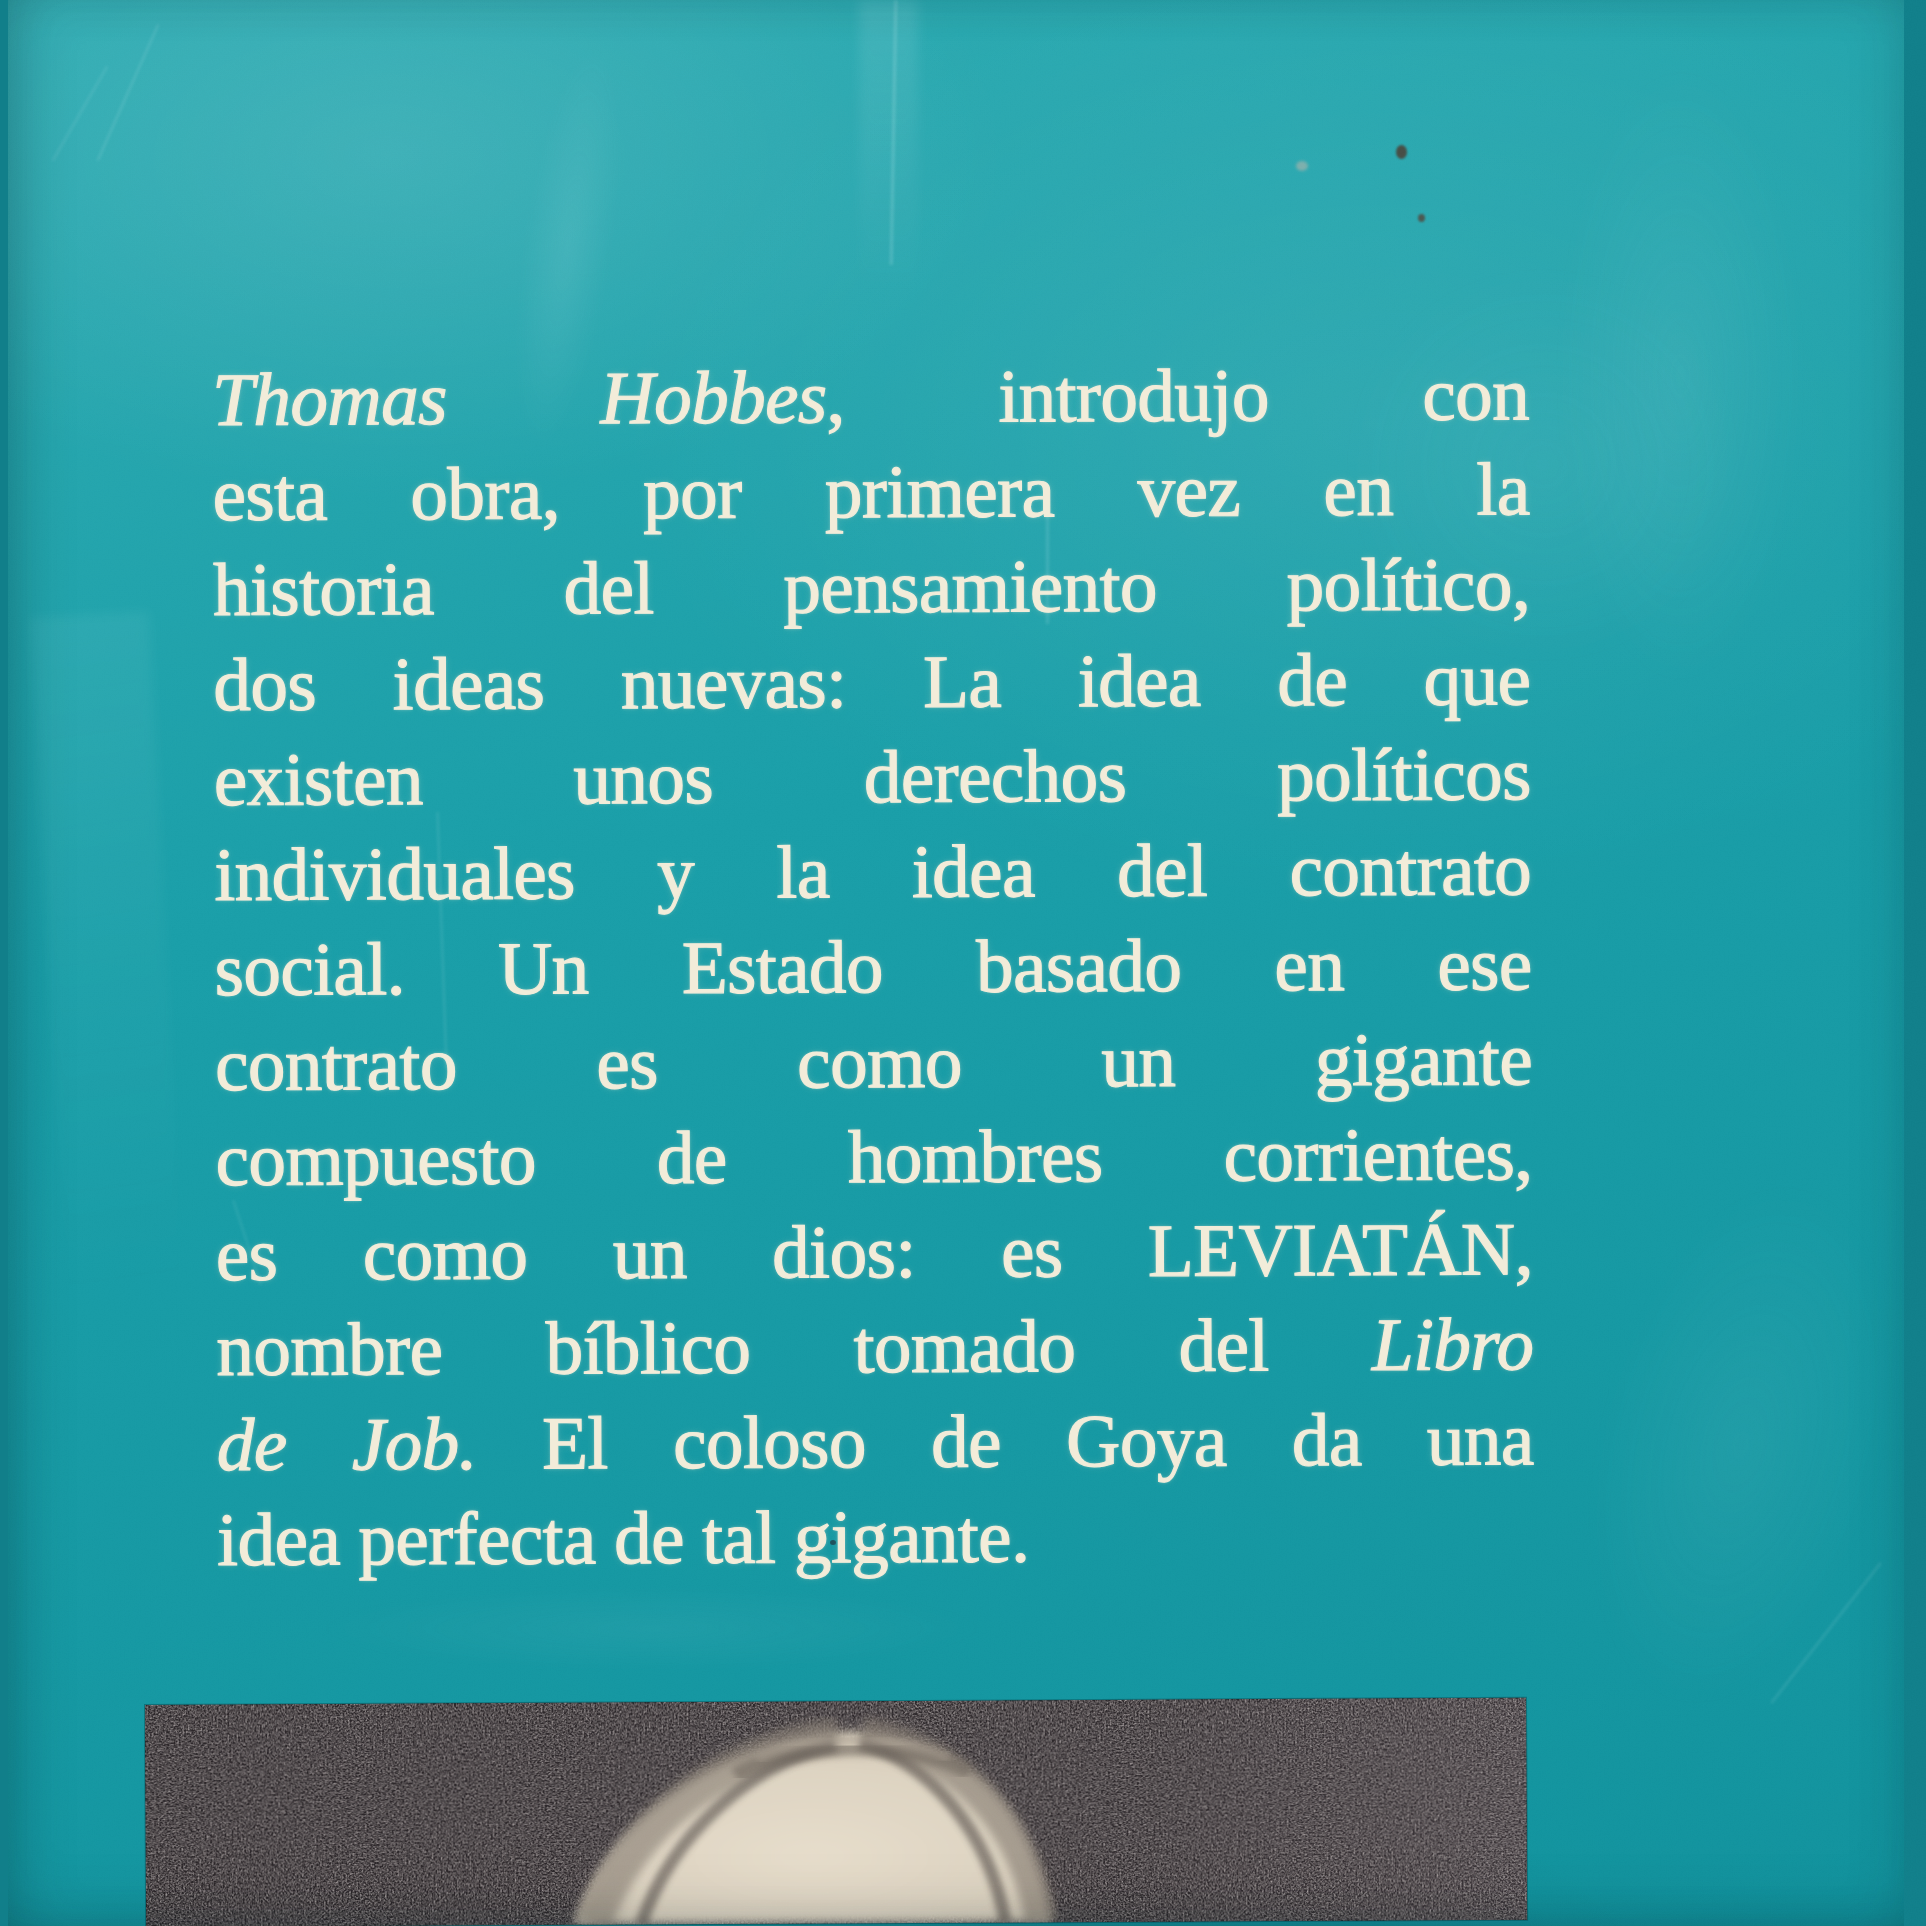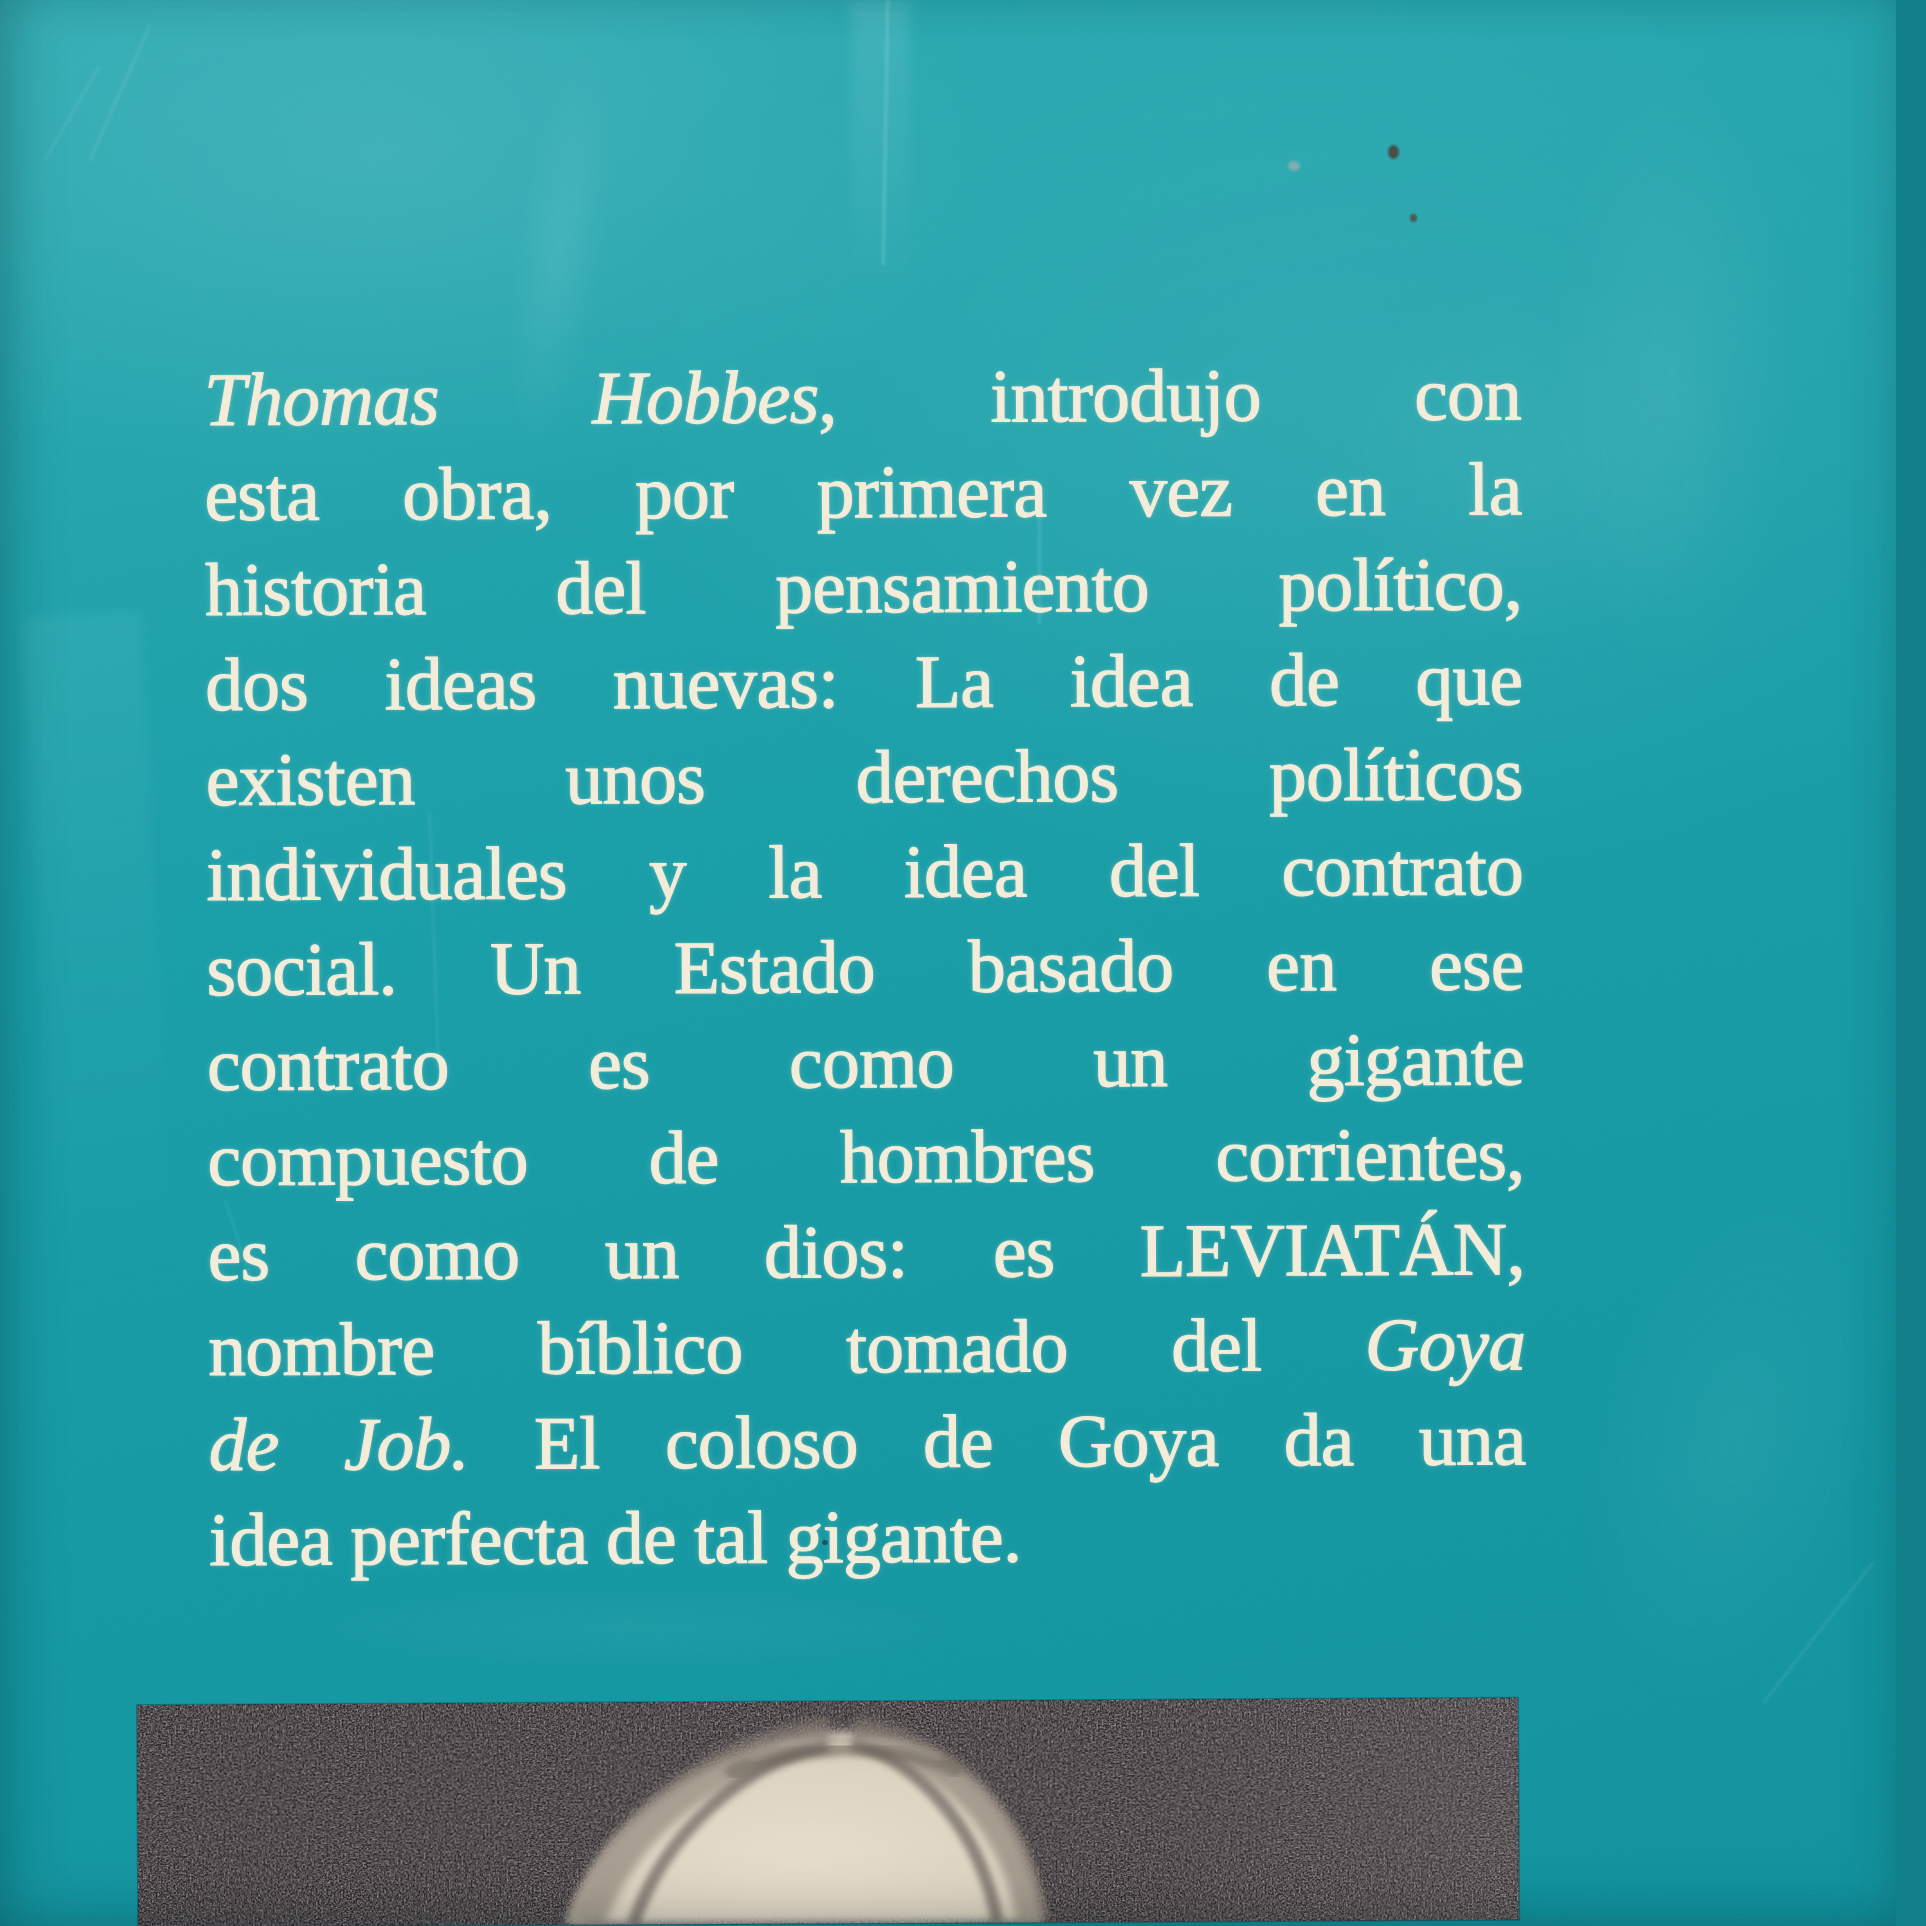--- a/index.html
+++ b/index.html
@@ -10,20 +10,21 @@
     font-family: "Liberation Serif", "DejaVu Serif", serif;
   }
   .cover {
     position: absolute; inset: 0;
     width: 1896px; height: 1927px;
     background:
       radial-gradient(ellipse 891px 495px at 20% 8%, rgba(255,255,255,0.10), rgba(255,255,255,0) 70%),
       radial-gradient(ellipse 1089px 693px at 72% 22%, rgba(255,255,255,0.07), rgba(255,255,255,0) 70%),
       radial-gradient(ellipse 1386px 891px at 50% 115%, rgba(0,0,0,0.10), rgba(0,0,0,0) 60%),
       linear-gradient(168deg, var(--background-light-tint) 0%, var(--background) 42%, var(--background-deep) 100%);
+    margin-left: 8px;
   }
   
   .wash { position: absolute; pointer-events: none; filter: blur(6px); opacity: .5; }
   .w1 { left: 515px; top: 40px;  width: 89px;  height: 416px; background: radial-gradient(closest-side, rgba(225,255,255,.18), rgba(255,255,255,0)); transform: rotate(8deg); }
   .w2 { left: 851px; top: 0;     width: 59px;  height: 297px; background: linear-gradient(180deg, rgba(230,255,255,.22), rgba(255,255,255,0)); }
   .w3 { left: 1544px; top: 59px; width: 257px; height: 634px; background: radial-gradient(closest-side, rgba(220,250,250,.14), rgba(255,255,255,0)); }
   .w4 { left: 1327px; top: 257px; width: 416px; height: 416px; background: radial-gradient(closest-side, rgba(220,250,250,.10), rgba(255,255,255,0)); }
   .w5 { left: 40px;  top: 614px; width: 119px; height: 693px; background: linear-gradient(175deg, rgba(225,255,255,.12), rgba(255,255,255,0)); transform: rotate(-3deg); }
   .w6 { left: 1584px; top: 1168px; width: 297px; height: 554px; background: radial-gradient(closest-side, rgba(215,248,248,.12), rgba(255,255,255,0)); transform: rotate(14deg); }
   .w7 { left: 297px; top: 1584px; width: 693px; height: 89px; background: radial-gradient(closest-side, rgba(220,250,250,.10), rgba(255,255,255,0)); }
@@ -115,21 +116,21 @@
       <div class="line"><span class="it">Thomas Hobbes</span><span>, introdujo con</span></div>
       <div class="line"><span>esta obra, por primera vez en la</span></div>
       <div class="line"><span>historia del pensamiento político,</span></div>
       <div class="line"><span>dos ideas nuevas: La idea de que</span></div>
       <div class="line"><span>existen unos derechos políticos</span></div>
       <div class="line"><span>individuales y la idea del contrato</span></div>
       <div class="line"><span>social. Un Estado basado en ese</span></div>
       <div class="line"><span>contrato es como un gigante</span></div>
       <div class="line"><span>compuesto de hombres corrientes</span><span>,</span></div>
       <div class="line"><span>es como un dios: es LEVIATÁN,</span></div>
-      <div class="line"><span>nombre bíblico tomado del </span><span class="it">Goya</span></div>
+      <div class="line"><span>nombre bíblico tomado del </span><span class="it">Libro</span></div>
       <div class="line"><span class="it">de Job.</span><span> El coloso de Goya da una</span></div>
       <div class="line no-just"><span>idea perfecta de tal gigante.</span></div>
     </div>
 
   <div class="photo">
     <svg width="1381" height="222" viewBox="0 0 1395 224" xmlns="http://www.w3.org/2000/svg">
       <defs>
         <filter id="grainF" x="0" y="0" width="100%" height="100%">
           <feTurbulence type="fractalNoise" baseFrequency="0.55" numOctaves="2" seed="11" stitchTiles="stitch"></feTurbulence>
           <feColorMatrix type="matrix" values="0 0 0 0 0.62  0 0 0 0 0.57  0 0 0 0 0.56  0.9 0.9 0.9 0 -1.05"></feColorMatrix>

